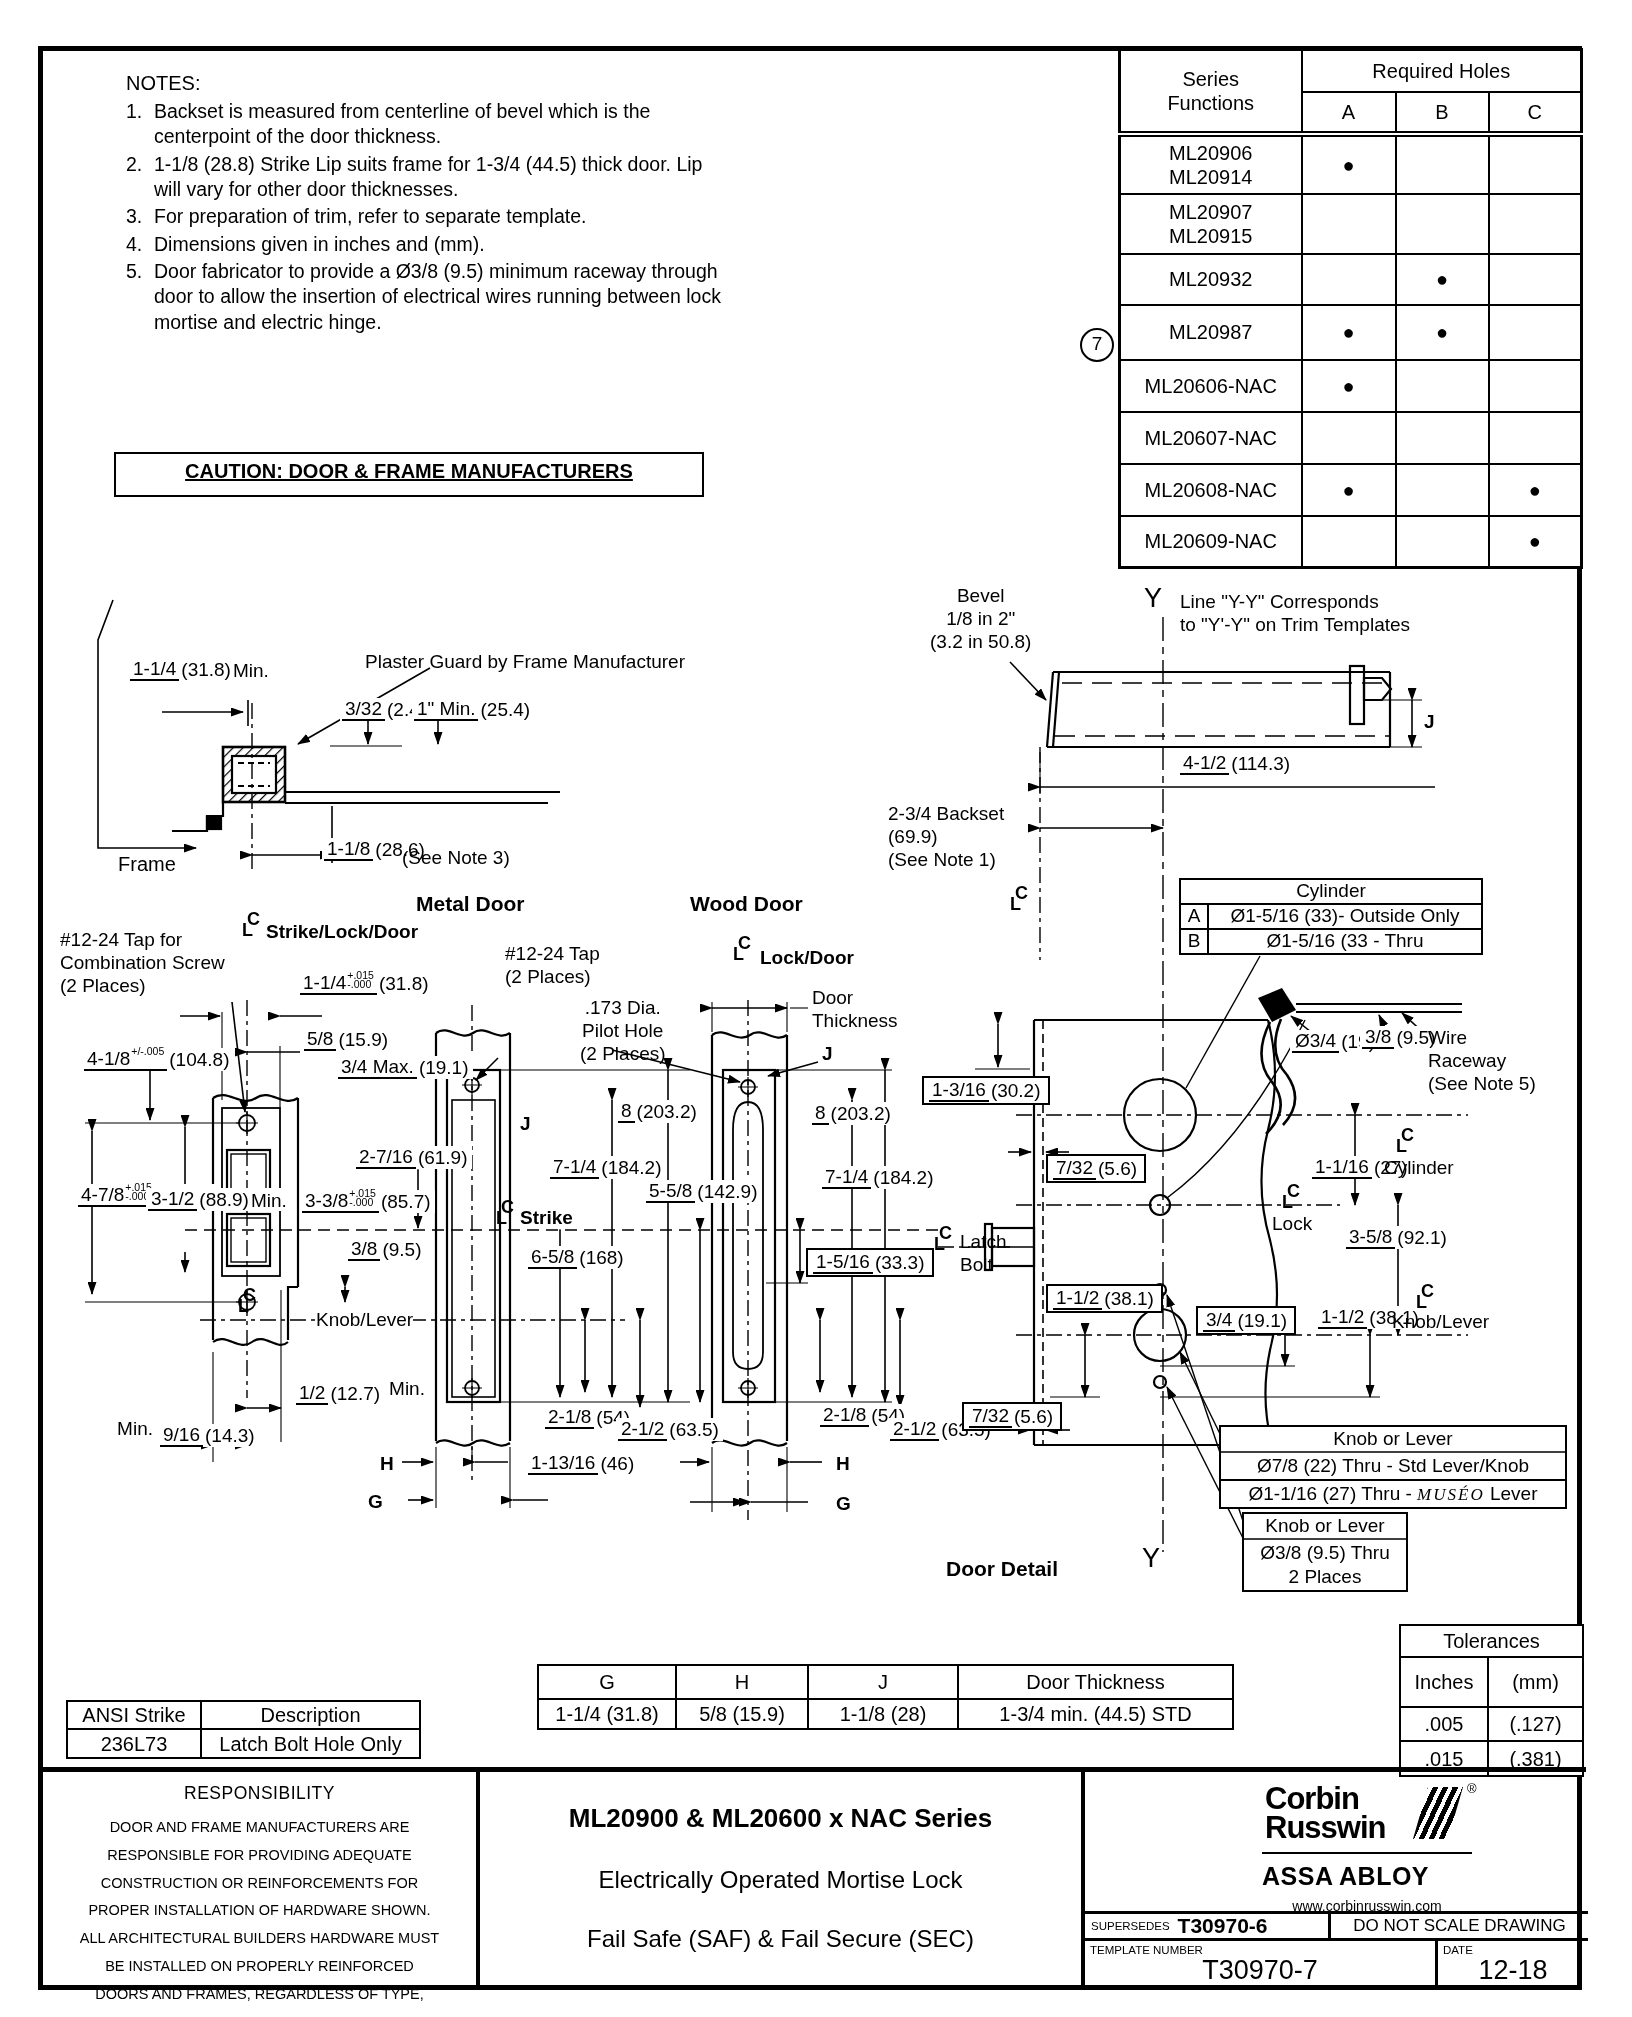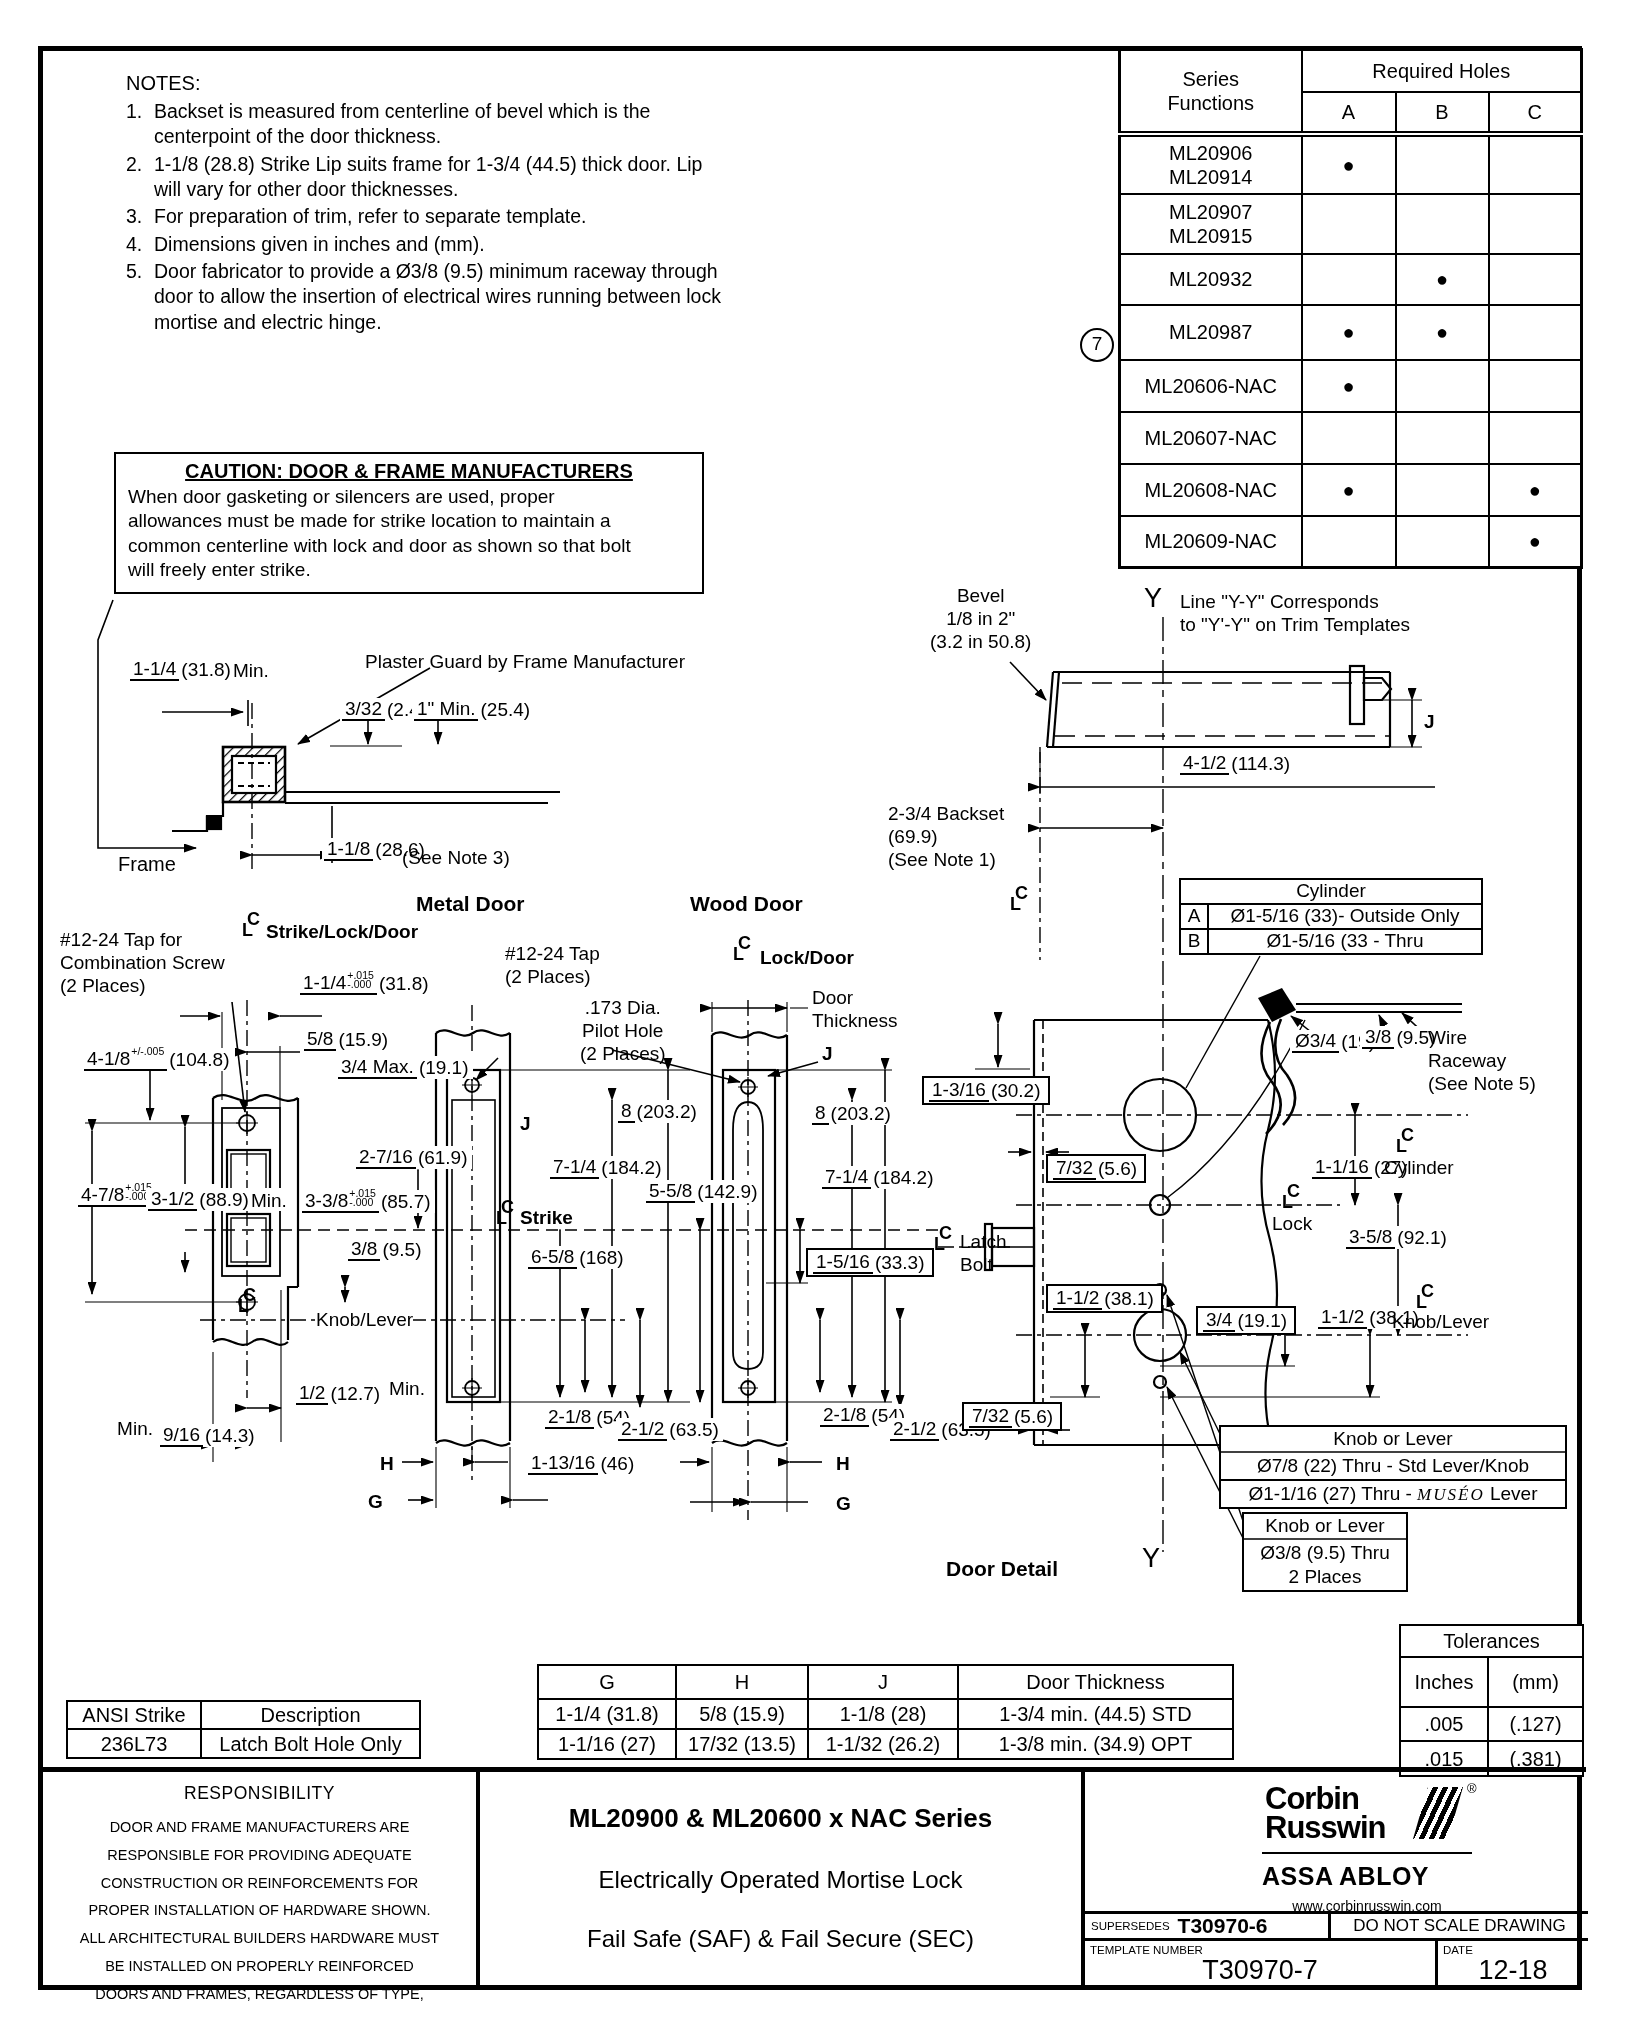--- a/index.html
+++ b/index.html
@@ -402,24 +402,20 @@
           <td class="dot"></td>
           <td class="dot"></td>
           <td class="dot">●</td>
         </tr>
     </tbody>
   </table>
   <div class="circ7" style="left:1080px;top:328px">7</div>
 
   <div class="caution">
     <div class="ct">CAUTION: DOOR &amp; FRAME MANUFACTURERS</div>
-    <div class="cb">When door gasketing or silencers are used, proper
-allowances must be made for strike location to maintain a
-common centerline with lock and door as shown so that bolt
-will freely enter strike.</div>
   </div>
 
   <div class="lbl" style="left:365px;top:650px">Plaster Guard by Frame Manufacturer</div>
   <div class="dim" style="left:128px;top:658px">
       <span class="t">
         <span>1-1/4</span>
       </span>
       <span class="bb">(31.8)</span>
       <span class="s">Min.</span>
     </div>
@@ -777,26 +773,20 @@
           <th>G</th>
           <th>H</th>
           <th>J</th>
           <th>Door Thickness</th>
         </tr>
     <tr style="height:30px">
           <td>1-1/4 (31.8)</td>
           <td>5/8 (15.9)</td>
           <td>1-1/8 (28)</td>
           <td>1-3/4 min. (44.5) STD</td>
-        </tr>
-    <tr style="height:30px">
-          <td>1-1/16 (27)</td>
-          <td>17/32 (13.5)</td>
-          <td>1-1/32 (26.2)</td>
-          <td>1-3/8 min. (34.9) OPT</td>
         </tr>
   </tbody>
     </table>
 
   <table class="dt" style="left:1399px;top:1624px;width:185px;border-width:3px">
     <colgroup>
         <col style="width:88px">
         <col>
       </colgroup>
     <tbody>

